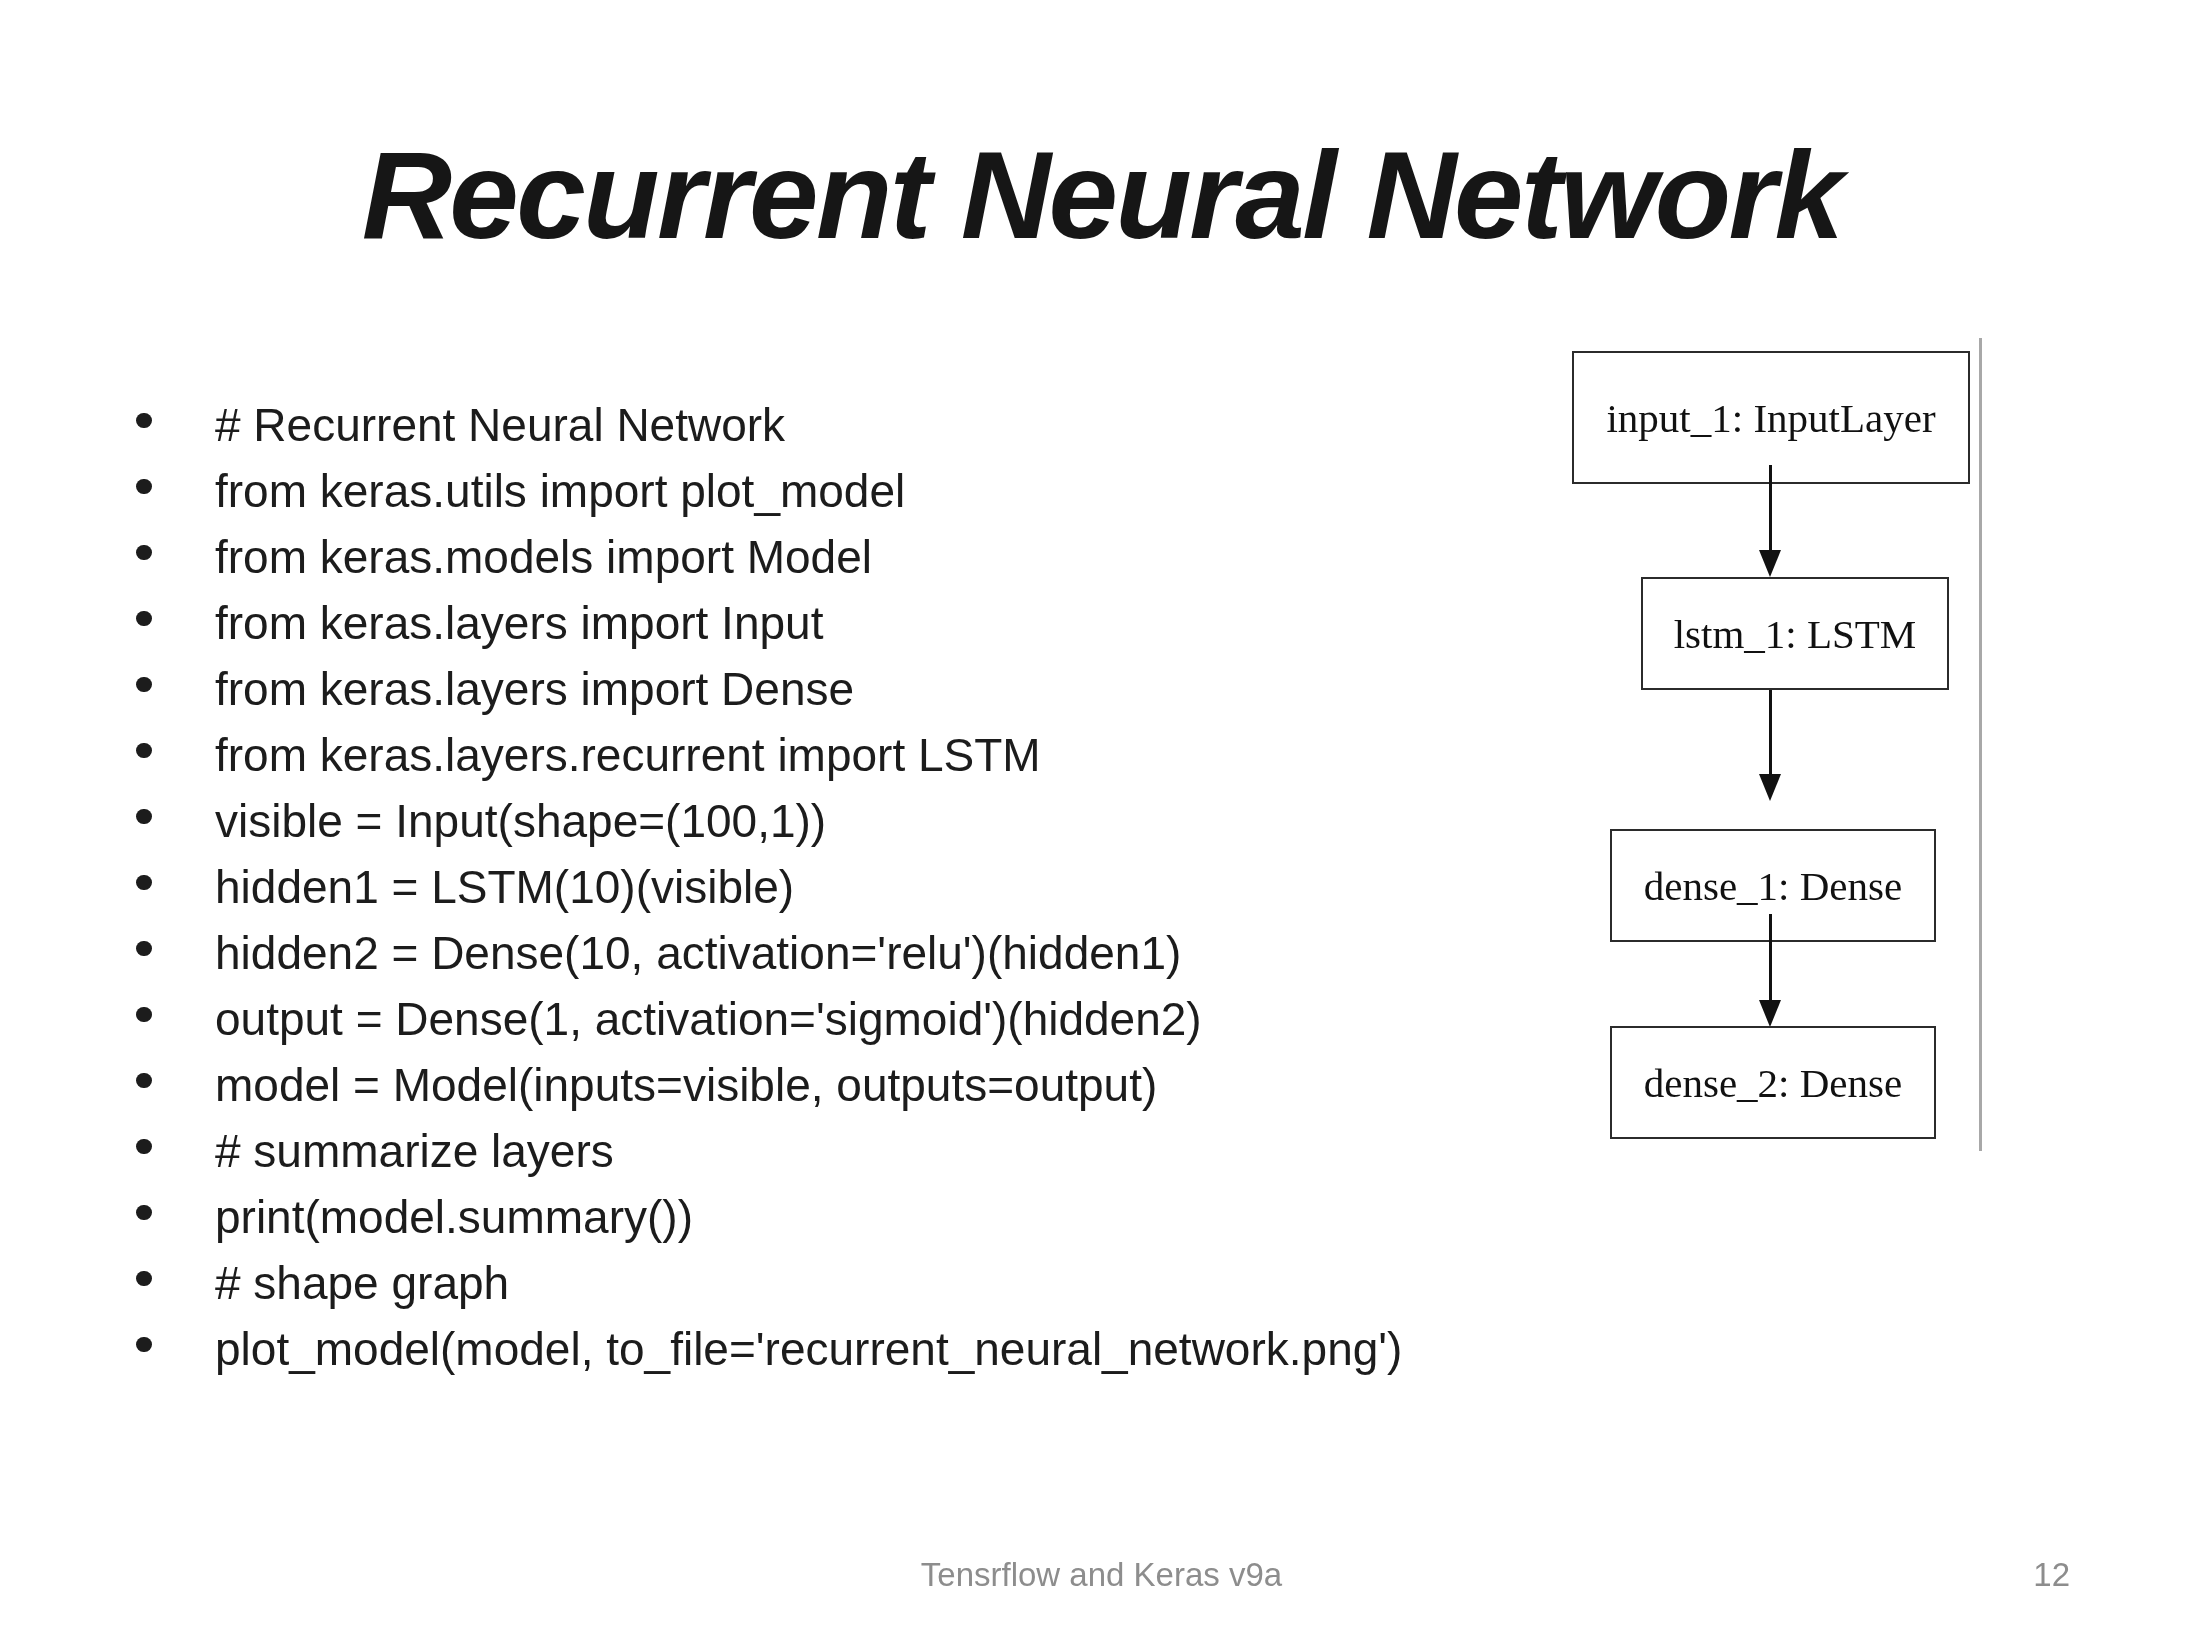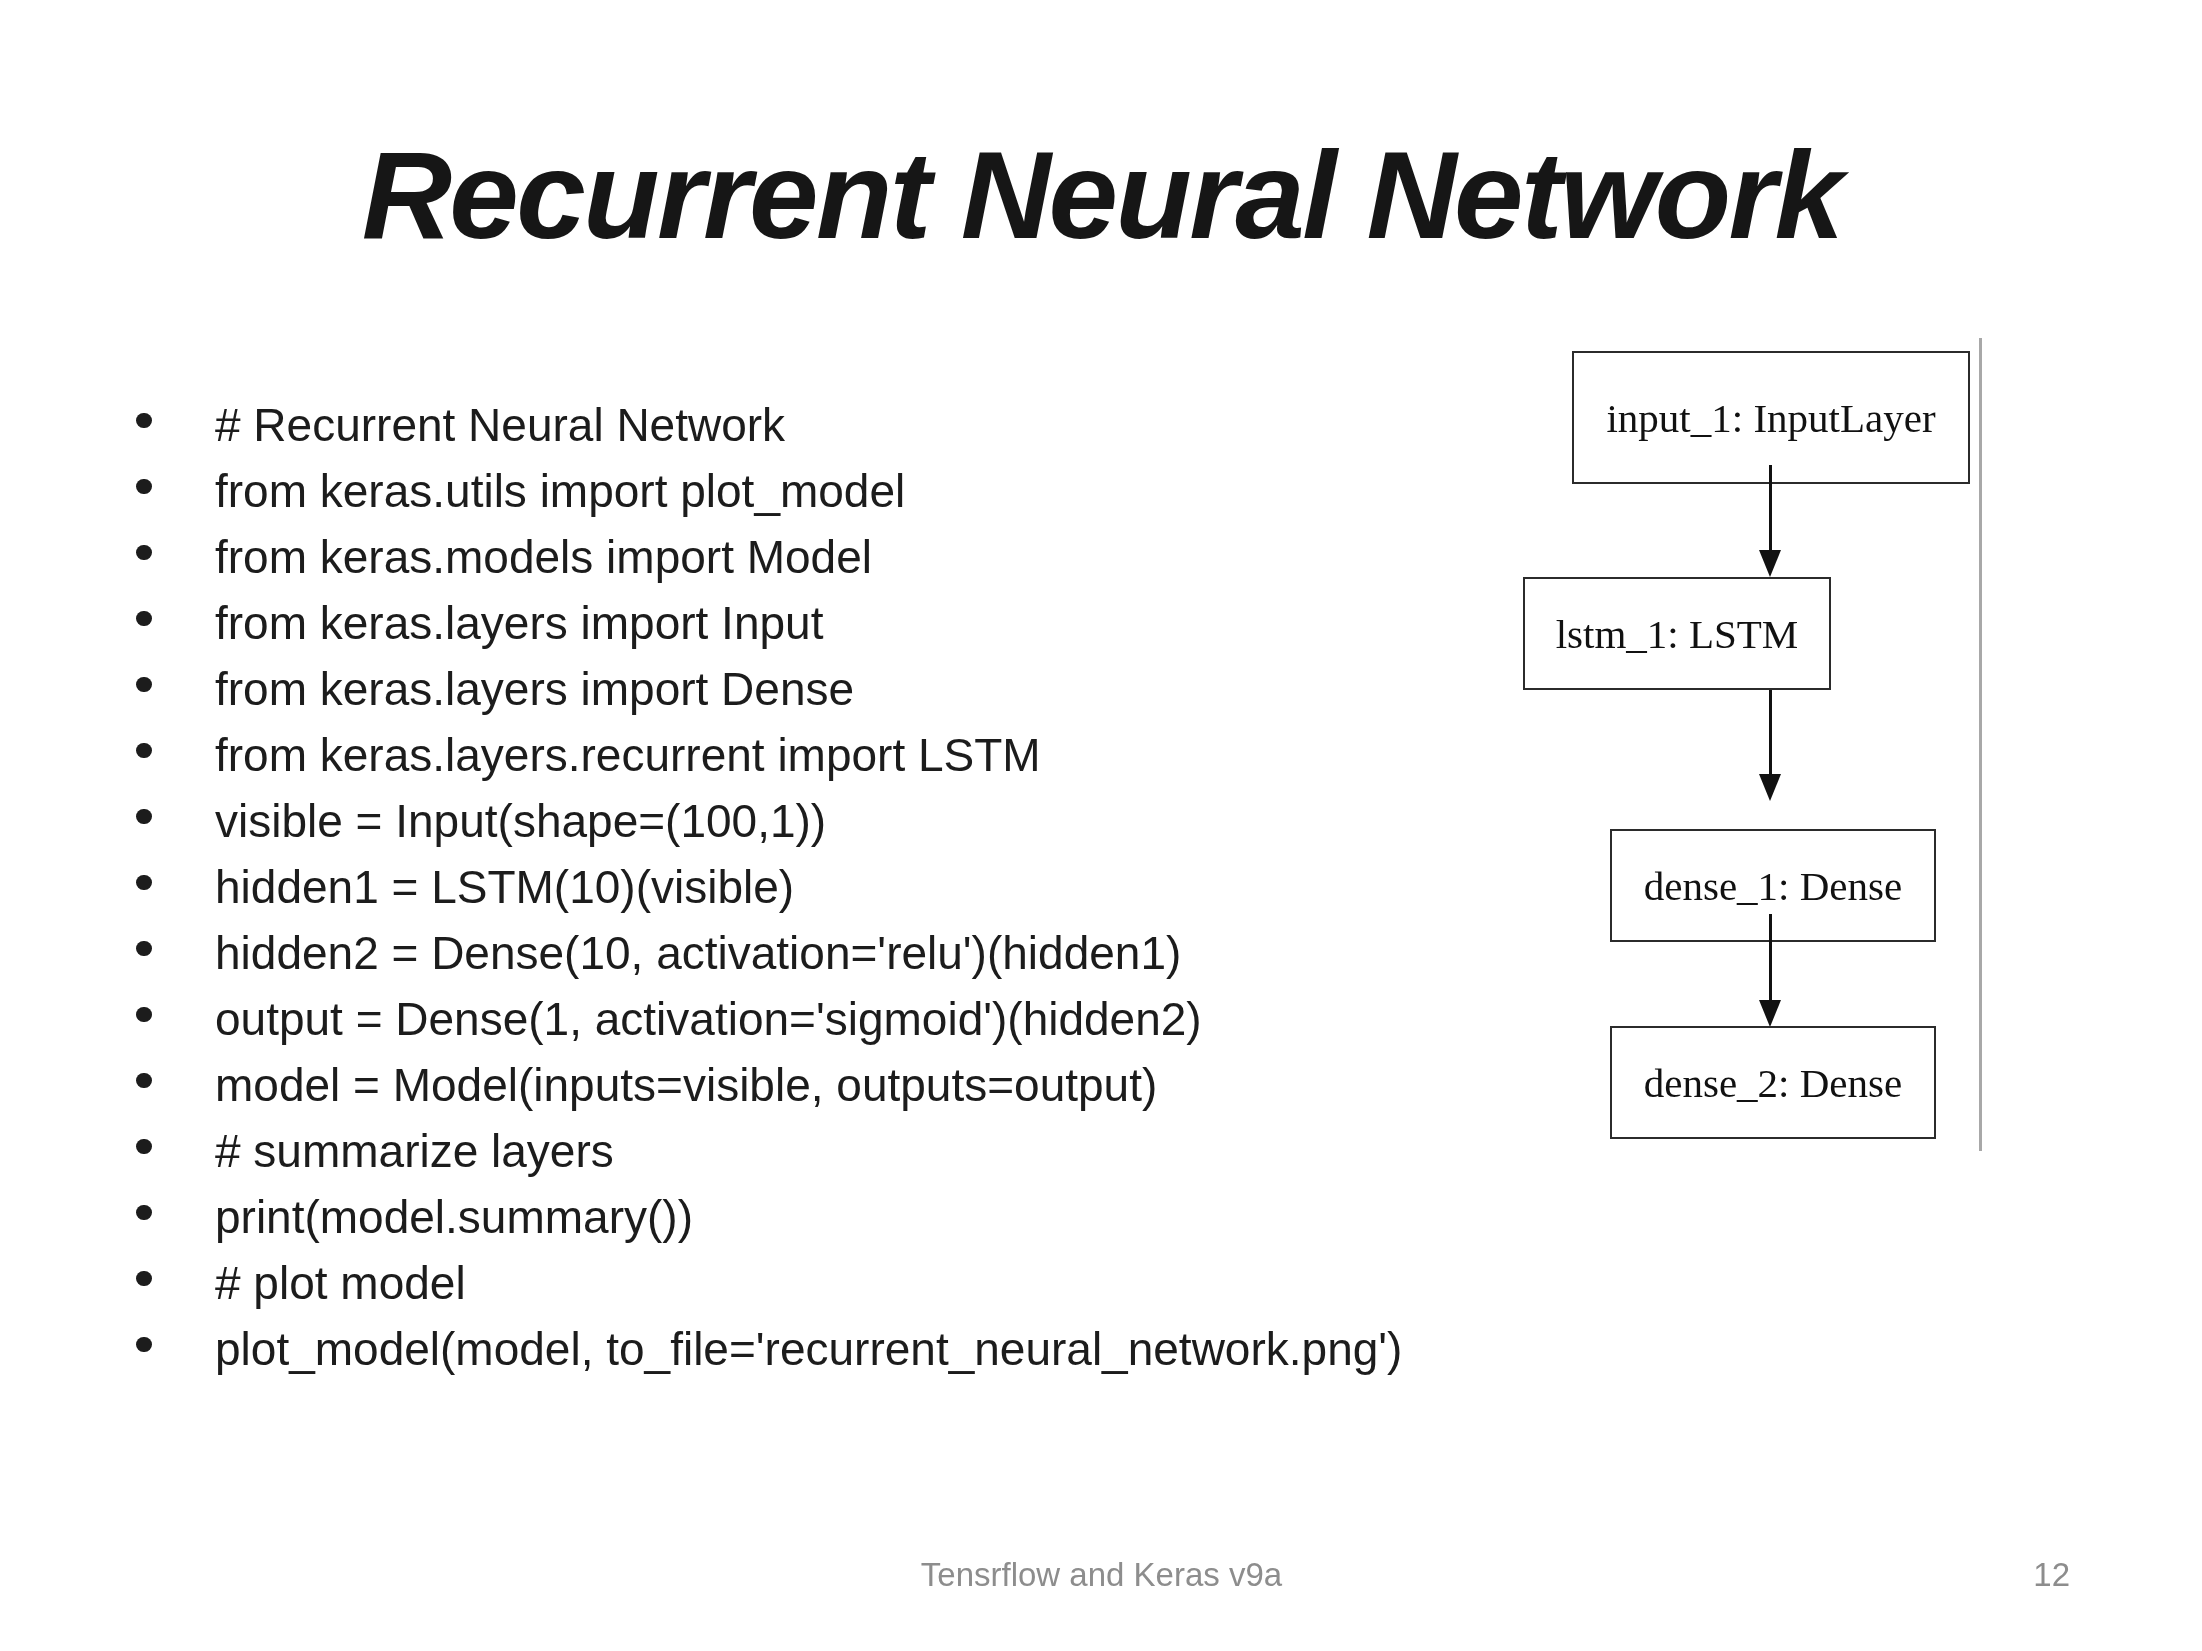--- a/index.html
+++ b/index.html
@@ -59,21 +59,21 @@
     border:2.6px solid #2b2b2b;
     background:#ffffff;
     display:flex;align-items:center;justify-content:center;
     font-family:"Liberation Serif", serif;
     font-size:41px;
     color:#111111;
     white-space:nowrap;
     box-sizing:border-box;
   }
   .dnode.n0{left:1572px;top:351px;width:398px;height:133px;}
-  .dnode.n1{left:1523px;top:577px;width:308px;height:113px;}
+  .dnode.n1{left:1641px;top:577px;width:308px;height:113px;}
   .dnode.n2{left:1610px;top:801px;width:326px;height:113px;margin-top:28px;}
   .dnode.n3{left:1610px;top:1026px;width:326px;height:113px;}
 
   .arrow{position:absolute;width:22.4px;}
   .arrow .stem{
     position:absolute;left:10px;top:0;
     width:2.6px;background:#111111;
   }
   .arrow .head{
     position:absolute;left:0;bottom:0;
@@ -127,21 +127,21 @@
       <li>from keras.layers import Input</li>
       <li>from keras.layers import Dense</li>
       <li>from keras.layers.recurrent import LSTM</li>
       <li>visible = Input(shape=(100,1))</li>
       <li>hidden1 = LSTM(10)(visible)</li>
       <li>hidden2 = Dense(10, activation='relu')(hidden1)</li>
       <li>output = Dense(1, activation='sigmoid')(hidden2)</li>
       <li>model = Model(inputs=visible, outputs=output)</li>
       <li># summarize layers</li>
       <li>print(model.summary())</li>
-      <li># plot model</li>
+      <li># shape graph</li>
       <li>plot_model(model, to_file='recurrent_neural_network.png')</li>
     </ul>
 
   <div class="diagram">
 
     <div class="dnode n0">input_1: InputLayer</div>
 
     <div class="arrow a0">
       <div class="stem"></div>
       <div class="head"></div>

